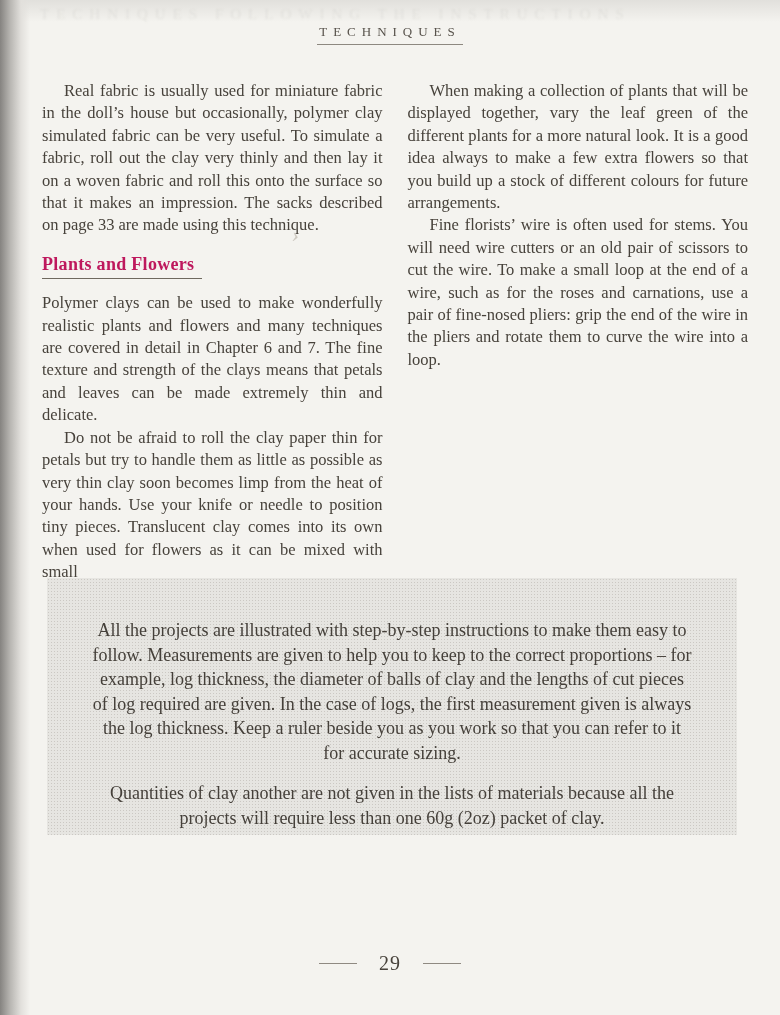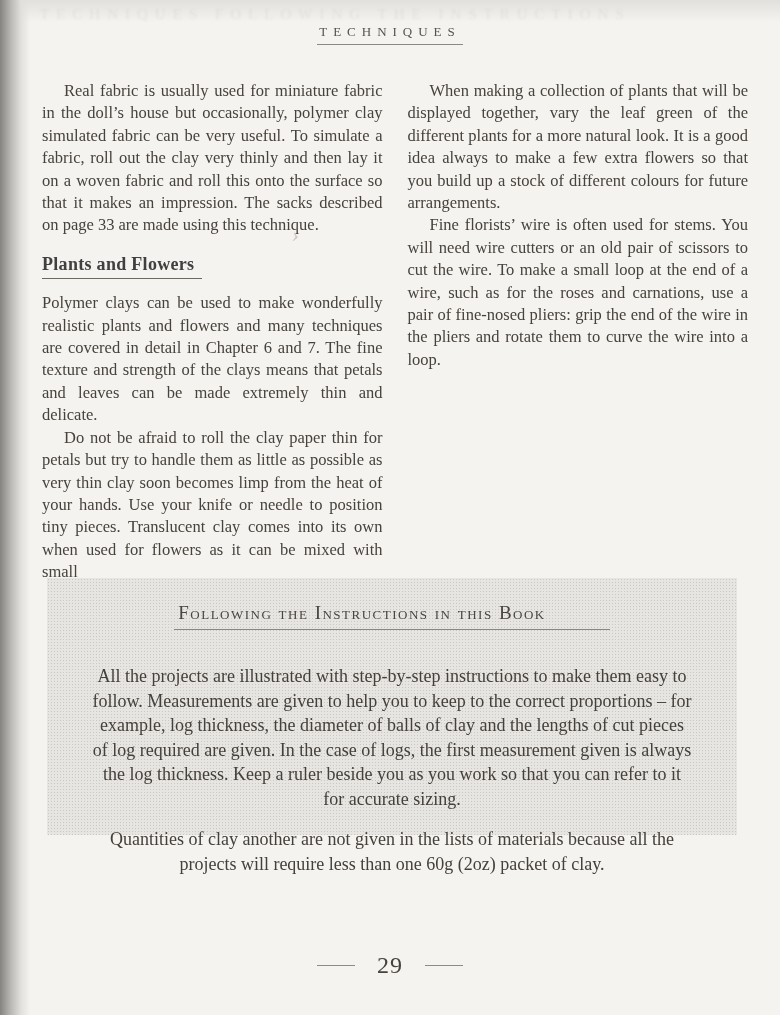--- a/index.html
+++ b/index.html
@@ -73,21 +73,21 @@
     line-height: 22.4px;
     text-align: justify;
   }
   .col p { margin: 0; }
   .col p.indent { text-indent: 22px; }
 
   .section-heading {
     display: inline-block;
     font-weight: bold;
     font-size: 18px;
-    color: #404040;
+    color: #be185d;
     border-bottom: 1.5px solid #6e695f;
     padding-bottom: 3px;
     padding-right: 8px;
     margin-top: 16px;
     margin-bottom: 13px;
     letter-spacing: 0.3px;
   }
 
   
   .stray-mark {
@@ -138,21 +138,21 @@
     align-items: center;
     justify-content: center;
     gap: 22px;
   }
   .folio-dash {
     width: 38px;
     height: 1.5px;
     background: #8f8a82;
   }
   .folio-number {
-    font-size: 24px;
+    font-size: 20px;
     color: #47423b;
     letter-spacing: 1px;
   }
 </style>
 </head>
 <body>
 
 <div class="ghost-text">TECHNIQUES FOLLOWING THE INSTRUCTIONS</div>
 <div class="scan-edge-top"></div>
 <div class="scan-edge-left"></div>
@@ -172,23 +172,20 @@
     <p>Polymer clays can be used to make wonderfully realistic plants and flowers and many techniques are covered in detail in Chapter 6 and 7. The fine texture and strength of the clays means that petals and leaves can be made extremely thin and delicate.</p>
     <p class="indent">Do not be afraid to roll the clay paper thin for petals but try to handle them as little as possible as very thin clay soon becomes limp from the heat of your hands. Use your knife or needle to position tiny pieces. Translucent clay comes into its own when used for flowers as it can be mixed with small</p>
   </div>
   <div class="col">
     <p class="indent">When making a collection of plants that will be displayed together, vary the leaf green of the different plants for a more natural look. It is a good idea always to make a few extra flowers so that you build up a stock of different colours for future arrangements.</p>
     <p class="indent">Fine florists’ wire is often used for stems. You will need wire cutters or an old pair of scissors to cut the wire. To make a small loop at the end of a wire, such as for the roses and carnations, use a pair of fine-nosed pliers: grip the end of the wire in the pliers and rotate them to curve the wire into a loop.</p>
   </div>
 </div>
 
 <div class="info-box">
-  <div>
-    <span class="info-box-heading">Following the Instructions in this Book</span>
-  </div>
   <p>All the projects are illustrated with step-by-step instructions to make them easy to follow. Measurements are given to help you to keep to the correct proportions – for example, log thickness, the diameter of balls of clay and the lengths of cut pieces of log required are given. In the case of logs, the first measurement given is always the log thickness. Keep a ruler beside you as you work so that you can refer to it for accurate sizing.</p>
   <p>Quantities of clay another are not given in the lists of materials because all the projects will require less than one 60g (2oz) packet of clay.</p>
 </div>
 
 <div class="folio">
   <span class="folio-dash"></span>
   <span class="folio-number">29</span>
   <span class="folio-dash"></span>
 </div>
 

